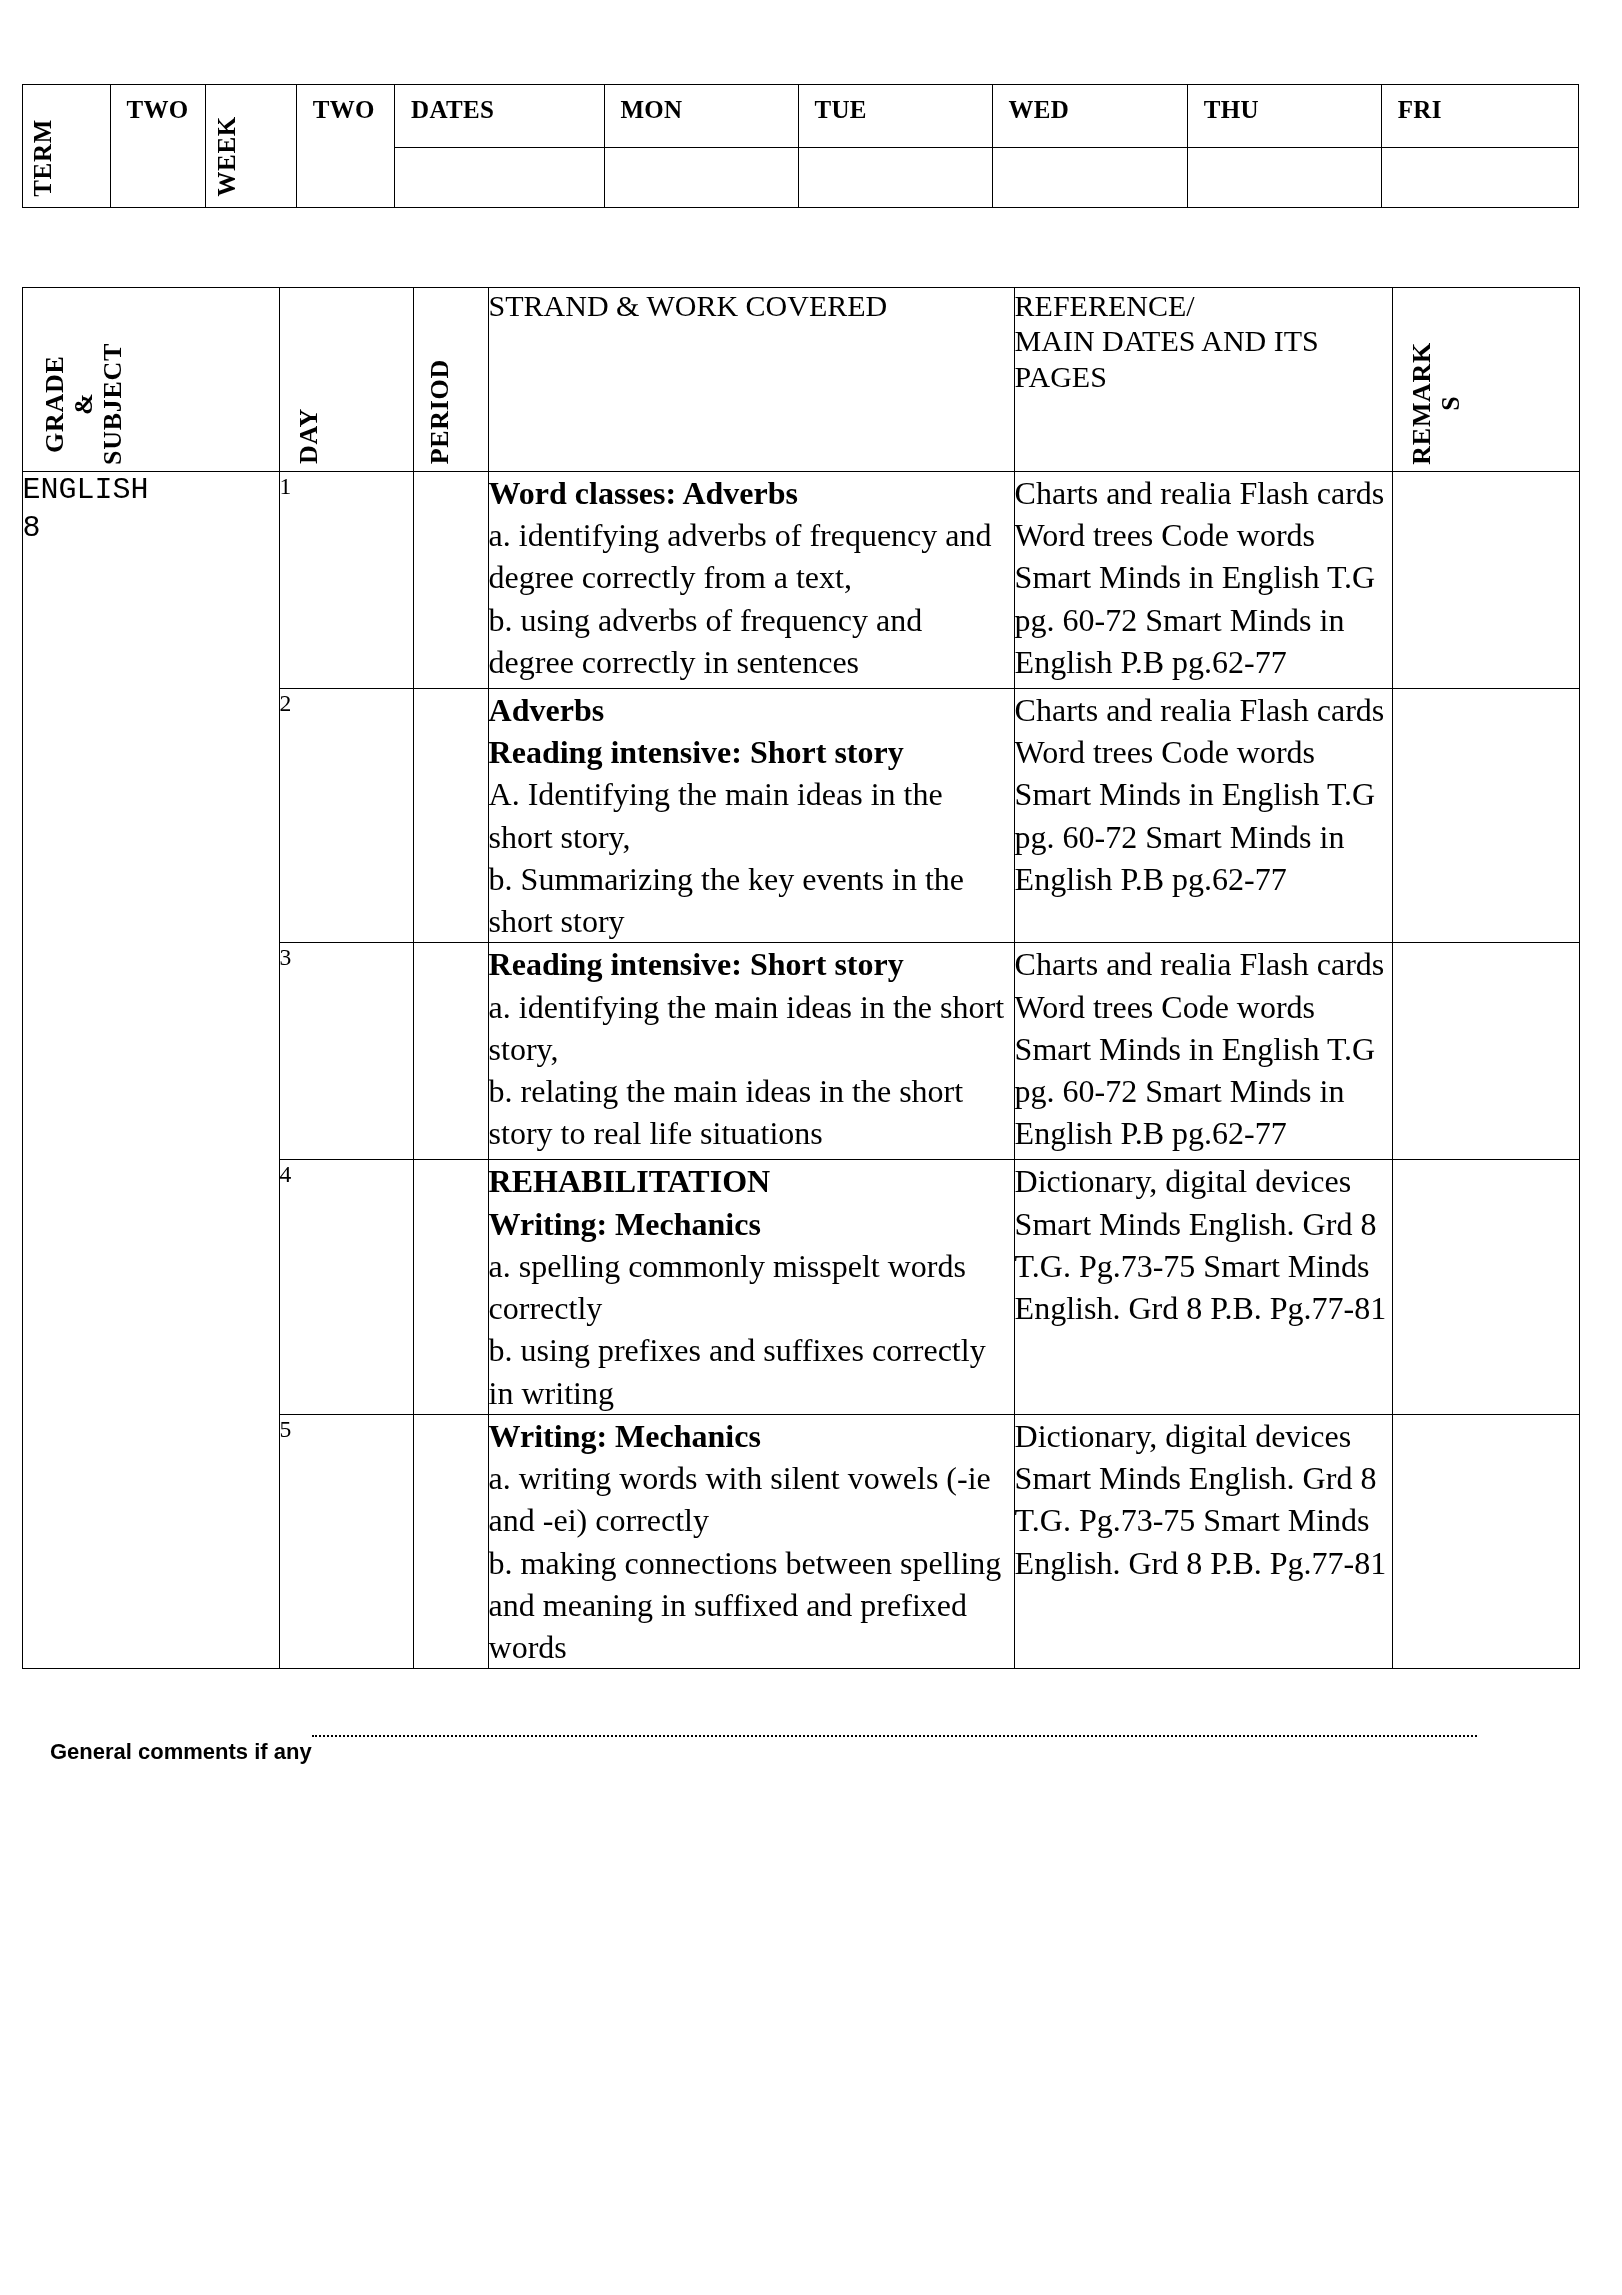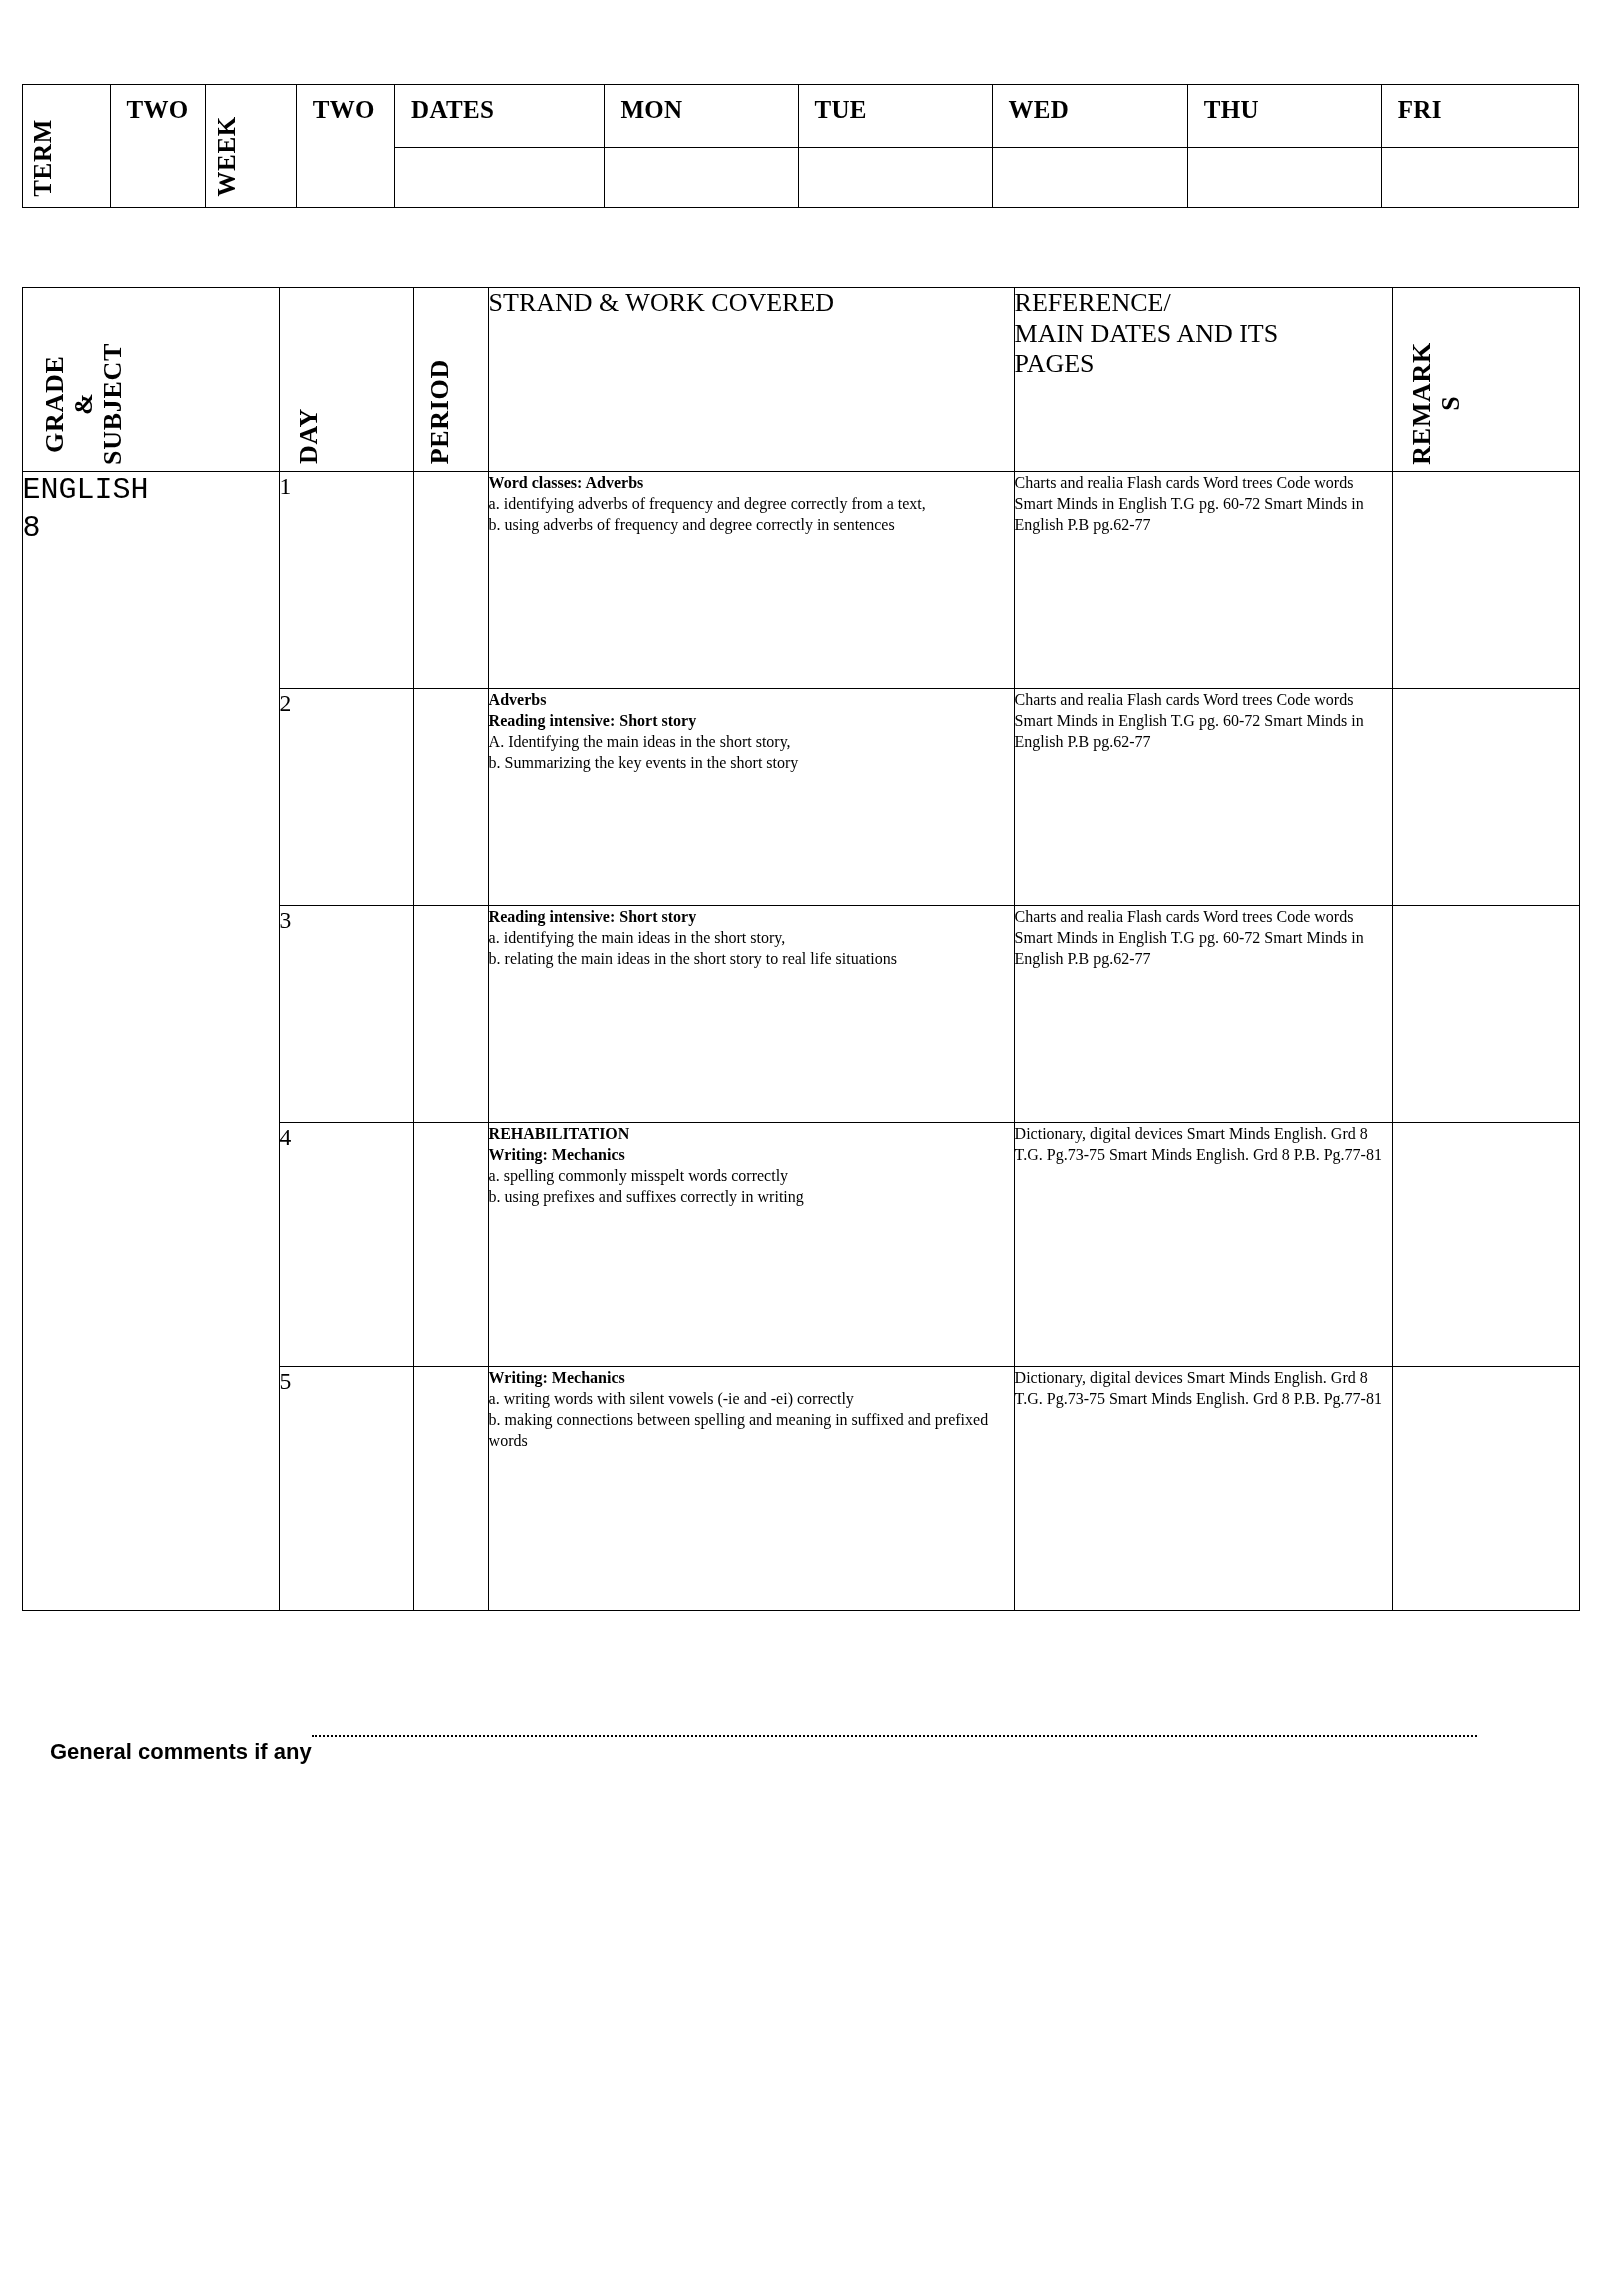--- a/index.html
+++ b/index.html
@@ -75,21 +75,21 @@
   }
   .main-table td, .main-table th {
     border: 1.3px solid #000;
     padding: 0;
     vertical-align: top;
     text-align: left;
     font-weight: normal;
   }
   .mh-center {
     text-align: center;
-    font-size: 26px;
+    font-size: 30px;
     font-weight: bold;
     line-height: 1.18;
     padding: 5.2px 6.5px 0 6.5px;
   }
   .mh-rot-cell {
     position: relative;
     height: 183px;
   }
   .mh-rot-inner {
     position: absolute;
@@ -143,21 +143,21 @@
   .day-cell {
     font-size: 23.6px;
     padding: 9.2px 0 0 9.2px;
     line-height: 1.2;
   }
   .period-cell {
     font-size: 23.6px;
     padding: 9.2px 0 0 9.2px;
   }
   .strand-cell, .ref-cell {
-    font-size: 16px;
+    font-size: 32px;
     line-height: 1.32;
     padding: 9.2px 10.5px 11.8px 10.5px;
   }
   .strand-cell .hd {
     font-weight: bold;
   }
   .remarks-cell { }
 
   
   .footer {

